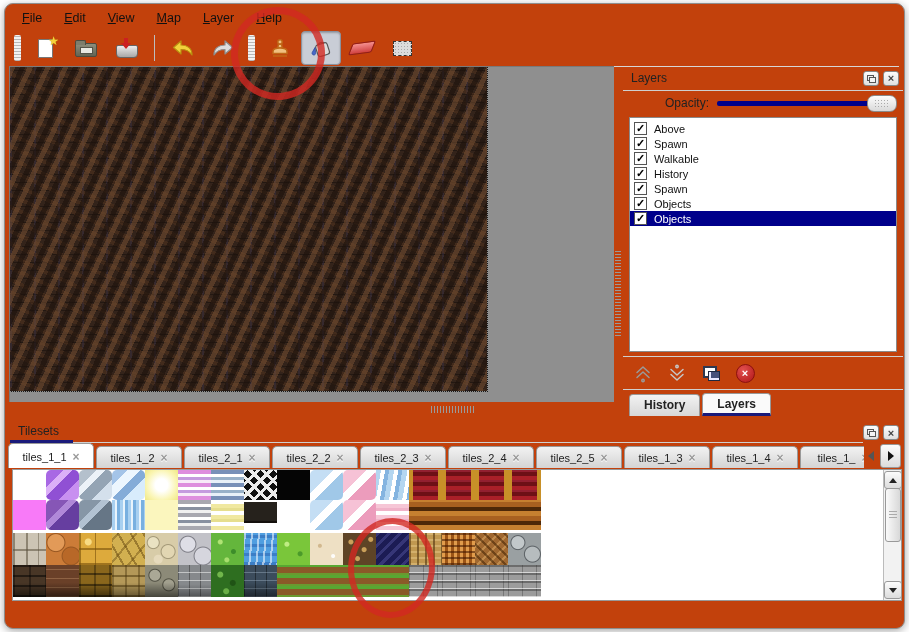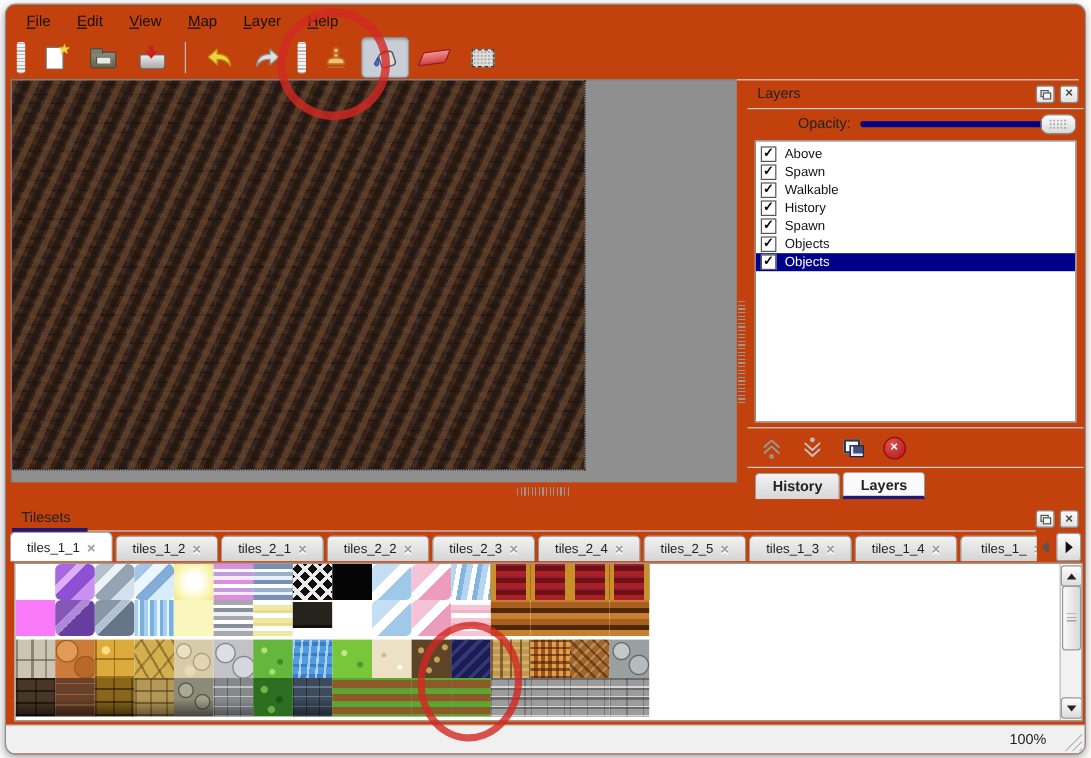--- a/index.html
+++ b/index.html
@@ -489,21 +489,17 @@
               <i class="tri-up"></i>
             </span>
           <span class="thumb"></span>
           <span class="btn down">
               <i class="tri-down"></i>
             </span>
         </div>
       </div>
     </div>
 
-    <div class="statusbar">
-      <span class="zoomlvl">100%</span>
-      <span class="sizegrip"></span>
-    </div>
   </div>
 
   <div class="anno anno1"></div>
   <div class="anno anno2"></div>
 </div>
 
 </body></html>

